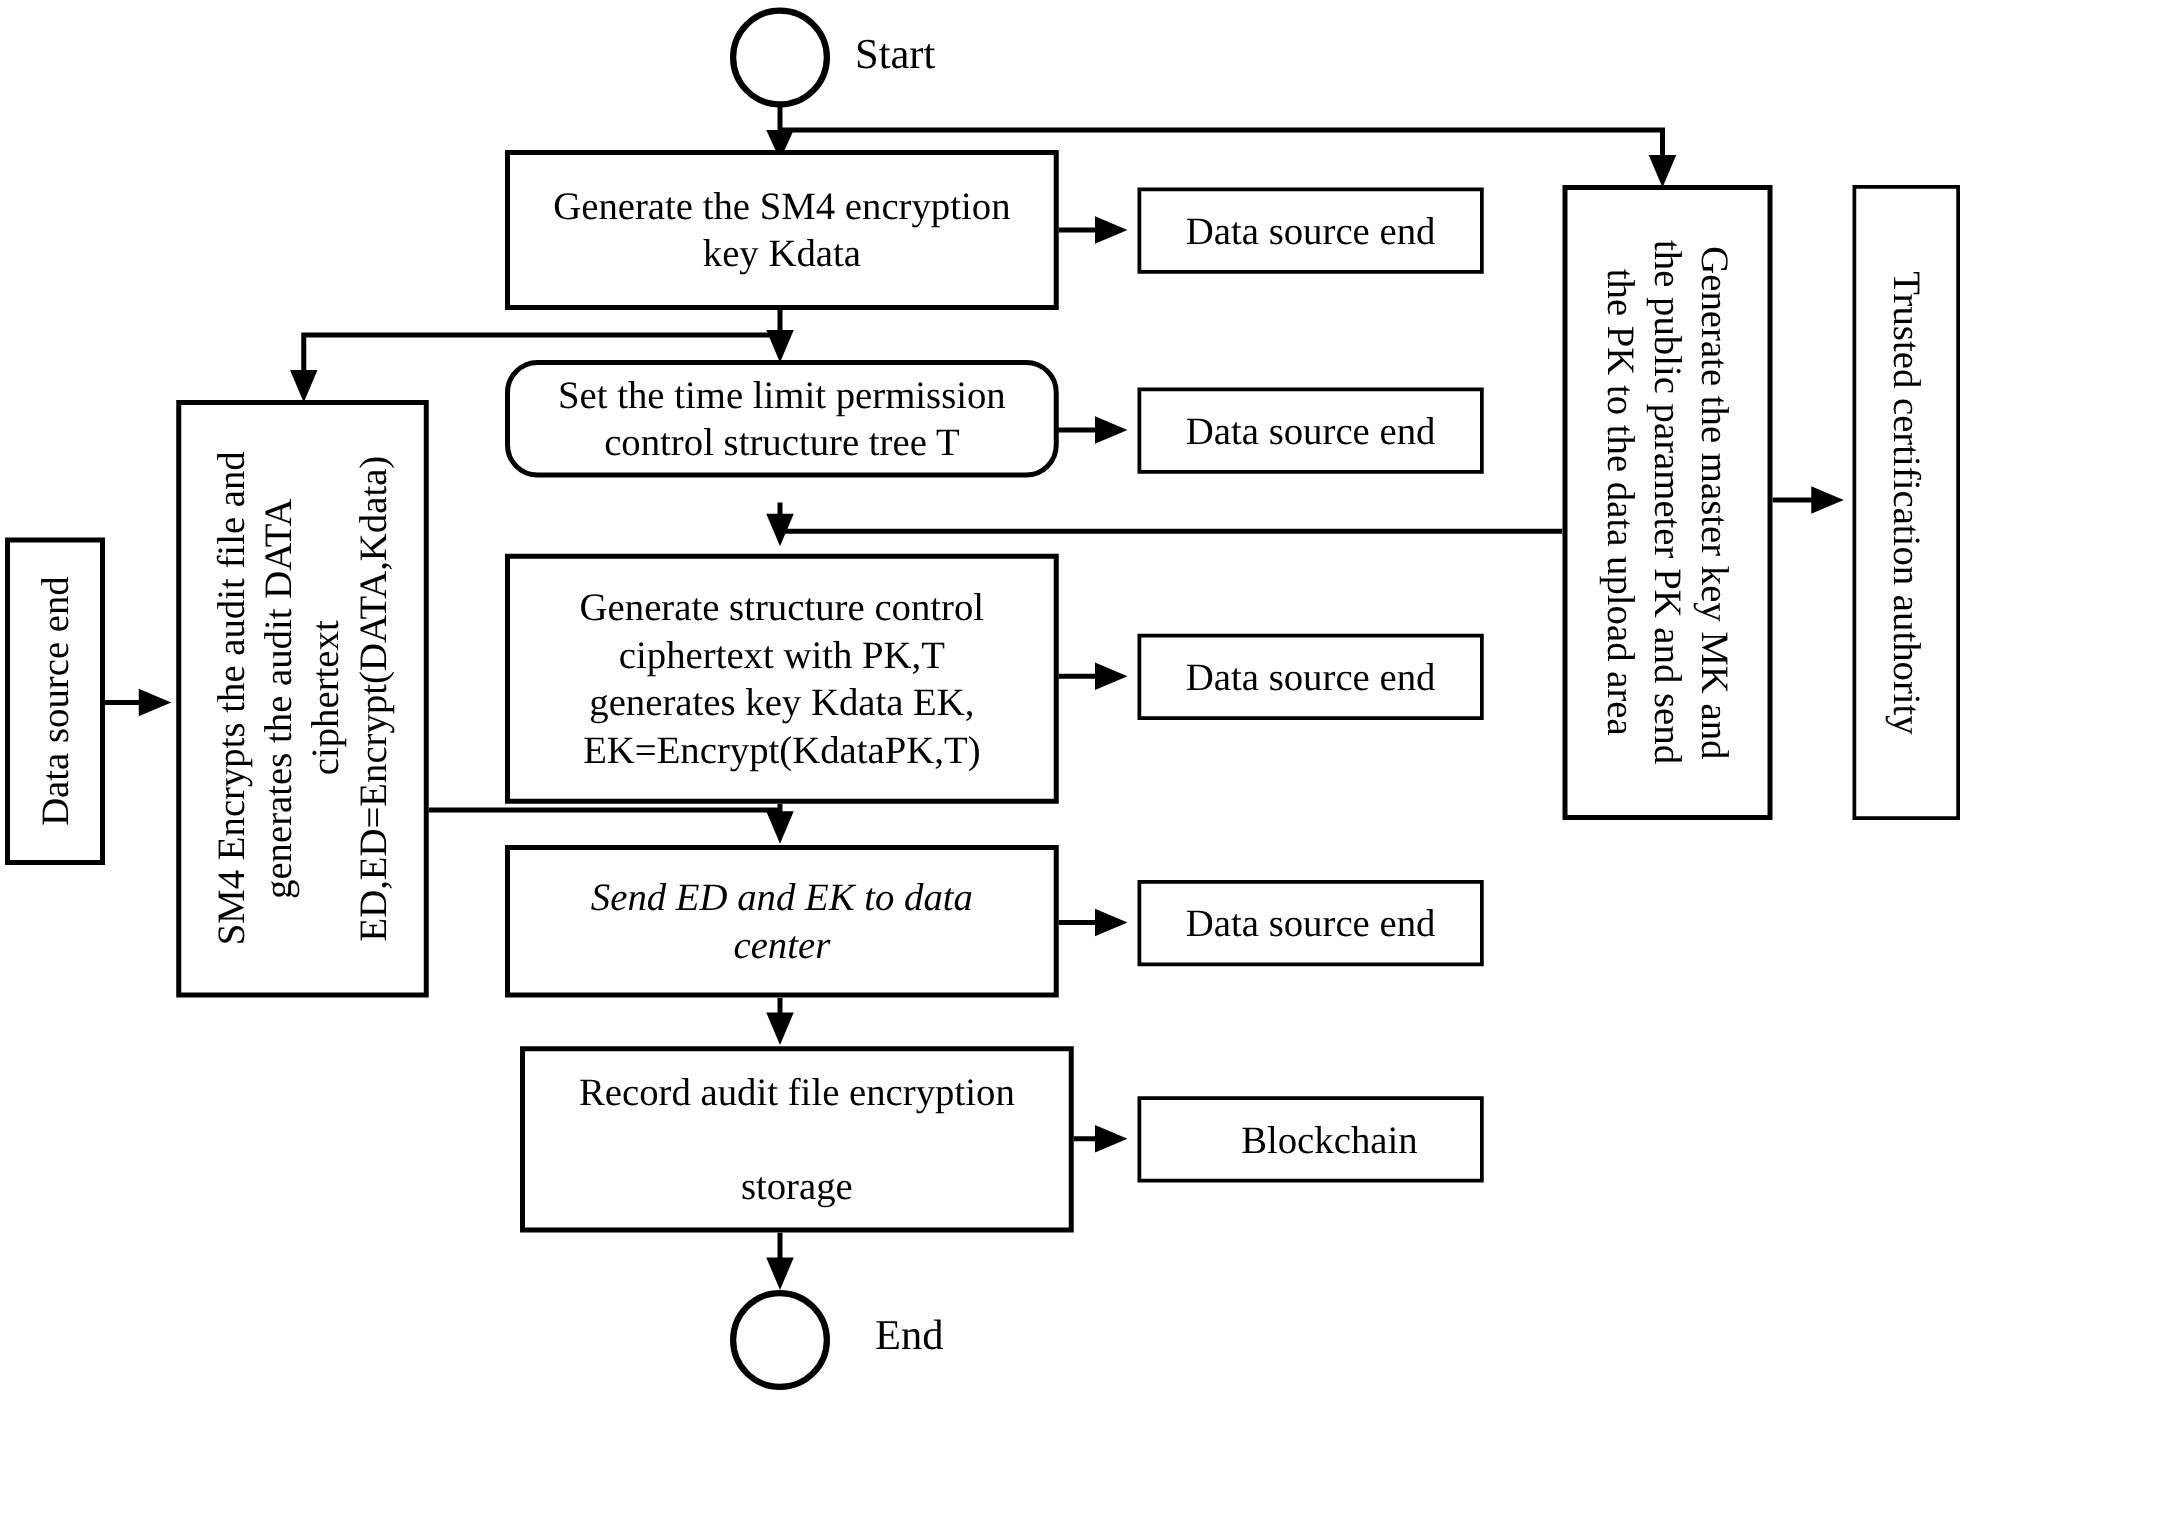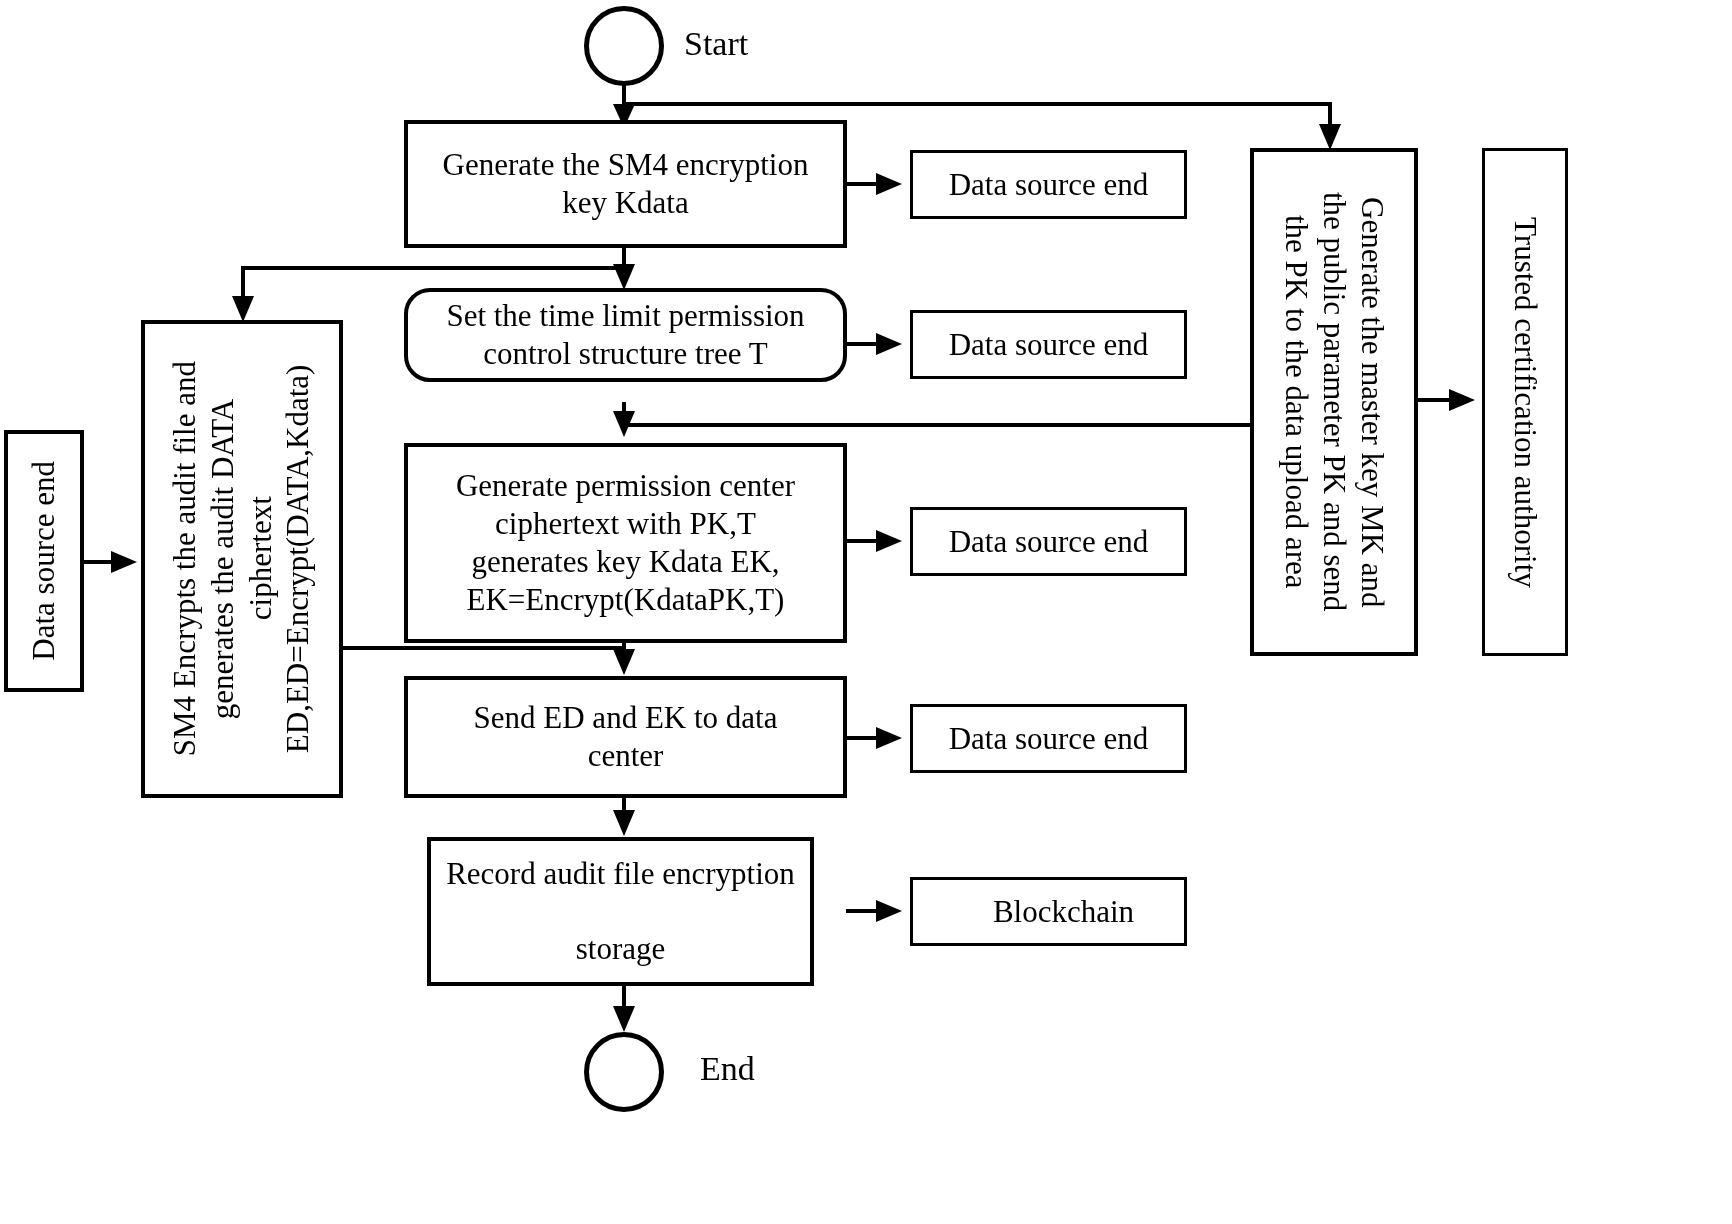--- a/index.html
+++ b/index.html
@@ -135,35 +135,35 @@
 
   <div class="box" style="left:404px;top:288px;width:443px;height:94px;border-radius:26px;">
     <span>
       <span>Set the time limit permission</span><br>
       <span>control structure tree T</span>
     </span>
   </div>
 
   <div class="box" style="left:404px;top:443px;width:443px;height:200px;">
     <span>
-      <span>Generate permission center</span><br>
+      <span>Generate structure control</span><br>
       <span>ciphertext with PK,T</span><br>
       <span>generates key Kdata EK,</span><br>
       <span>EK=Encrypt(KdataPK,T)</span>
     </span>
   </div>
 
-  <div class="box" style="left:404px;top:676px;width:443px;height:122px;">
+  <div class="box" style="left:404px;top:676px;width:443px;height:122px;font-style:italic;">
     <span>
       <span>Send ED and EK to data</span><br>
       <span>center</span>
     </span>
   </div>
 
-  <div class="box" style="left:427px;top:837px;width:387px;height:149px;">
+  <div class="box" style="left:416px;top:837px;width:443px;height:149px;">
     <span>
       <span>Record audit file encryption</span><br>
       <br>
       <span>storage</span>
     </span>
   </div>
 
   <div class="box thin" style="left:910px;top:150px;width:277px;height:69px;">
     <span>Data source end</span>
   </div>

